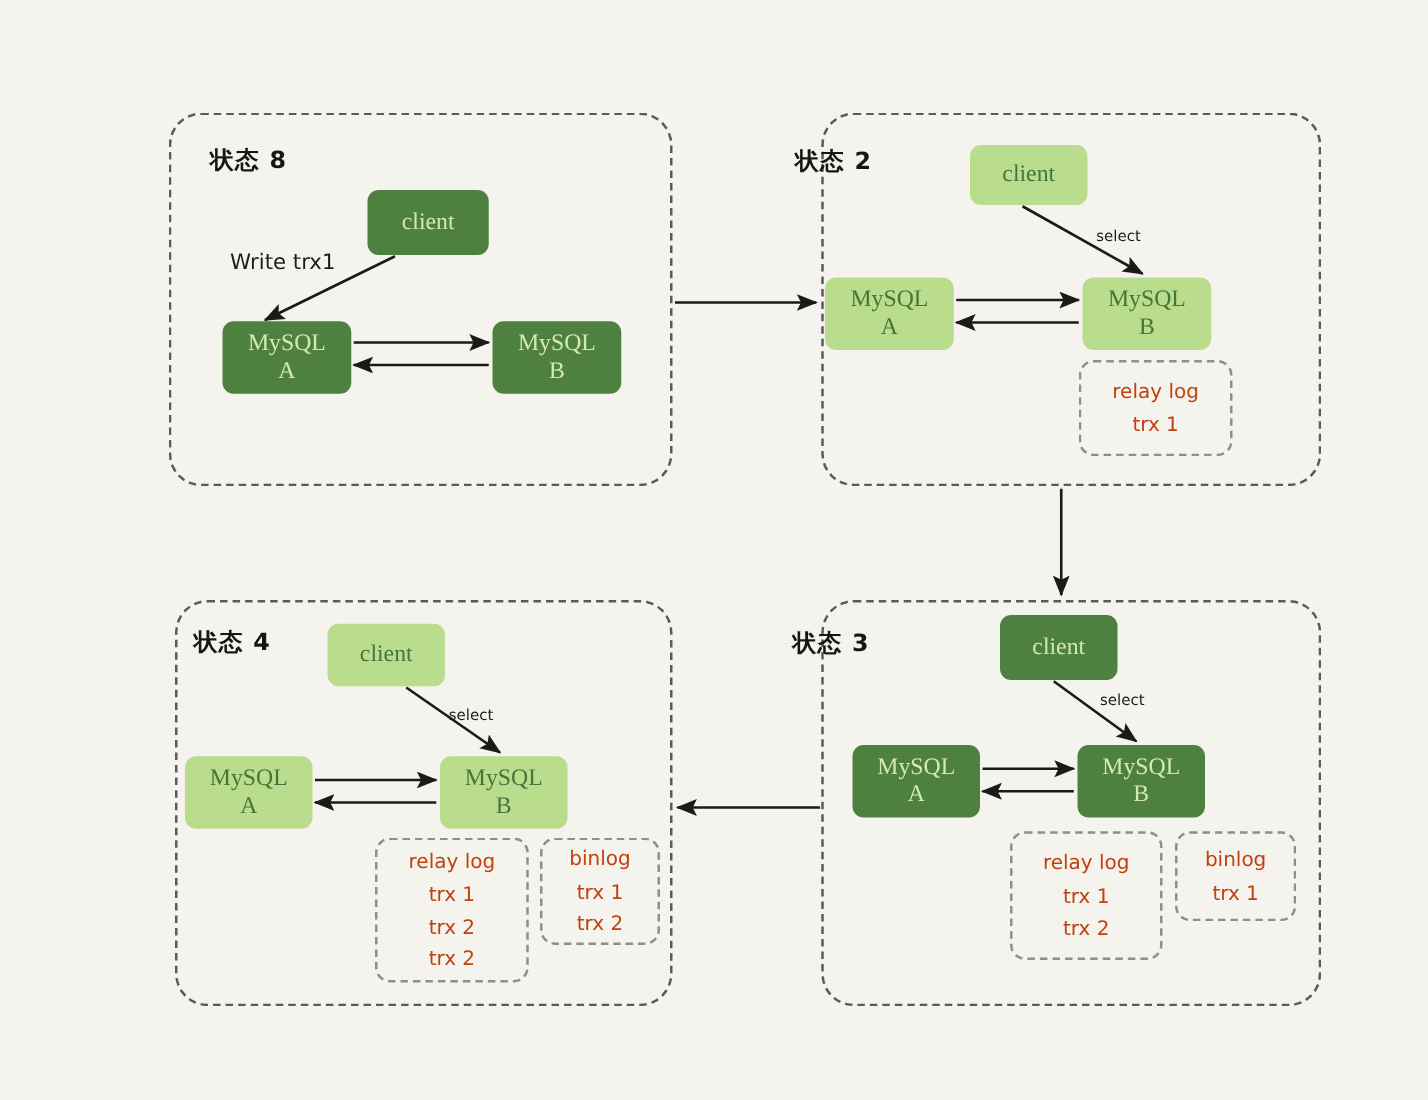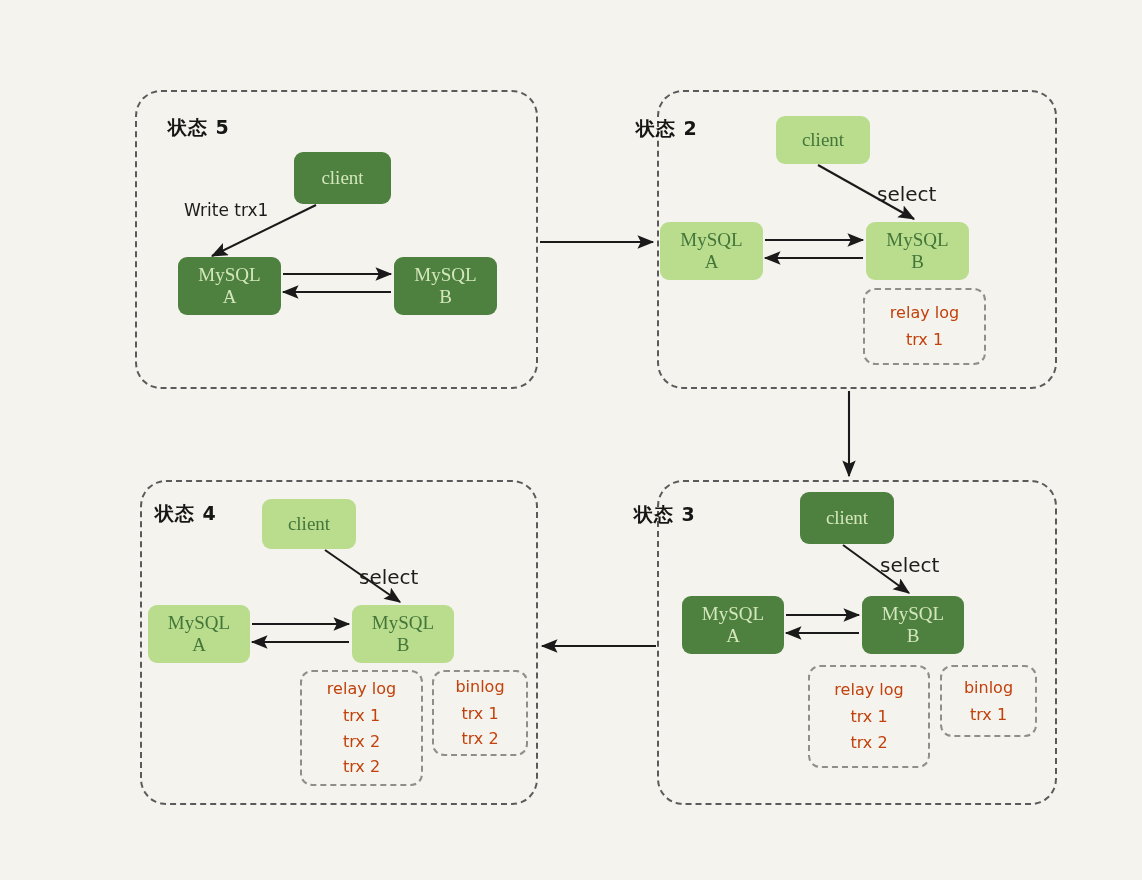--- a/index.html
+++ b/index.html
@@ -62,38 +62,38 @@
     color:#c2410c;
     line-height:1.62;
     background:transparent;
   }
   .logbox .ttl{ margin-bottom:1px; }
 
   
   .edge-label{
     position:absolute;
     font-family:"DejaVu Sans", sans-serif;
-    font-size:20px;
+    font-size:12px;
     color:#1d1d1d;
     white-space:nowrap;
   }
   .edge-label.big{ font-size:17px; }
 
   svg.wires{
     position:absolute;left:0;top:0;width:1142px;height:880px;
     pointer-events:none;
   }
 </style>
 </head>
 <body style="background: rgb(244, 243, 237);">
 
 <div id="stage">
 
   <div class="panel" style="left:135px;top:90px;width:403px;height:299px;"></div>
-  <div class="panel-label" style="left:168px;top:115px;">状态 5</div>
+  <div class="panel-label" style="left:168px;top:115px;">状态 8</div>
 
   <div class="node dark" style="left:294px;top:152px;width:97px;height:52px;">
     <span>client</span>
   </div>
 
   <div class="node dark" style="left:178px;top:257px;width:103px;height:58px;">
     <span>MySQL</span>
     <span class="ln2">A</span>
   </div>
 

